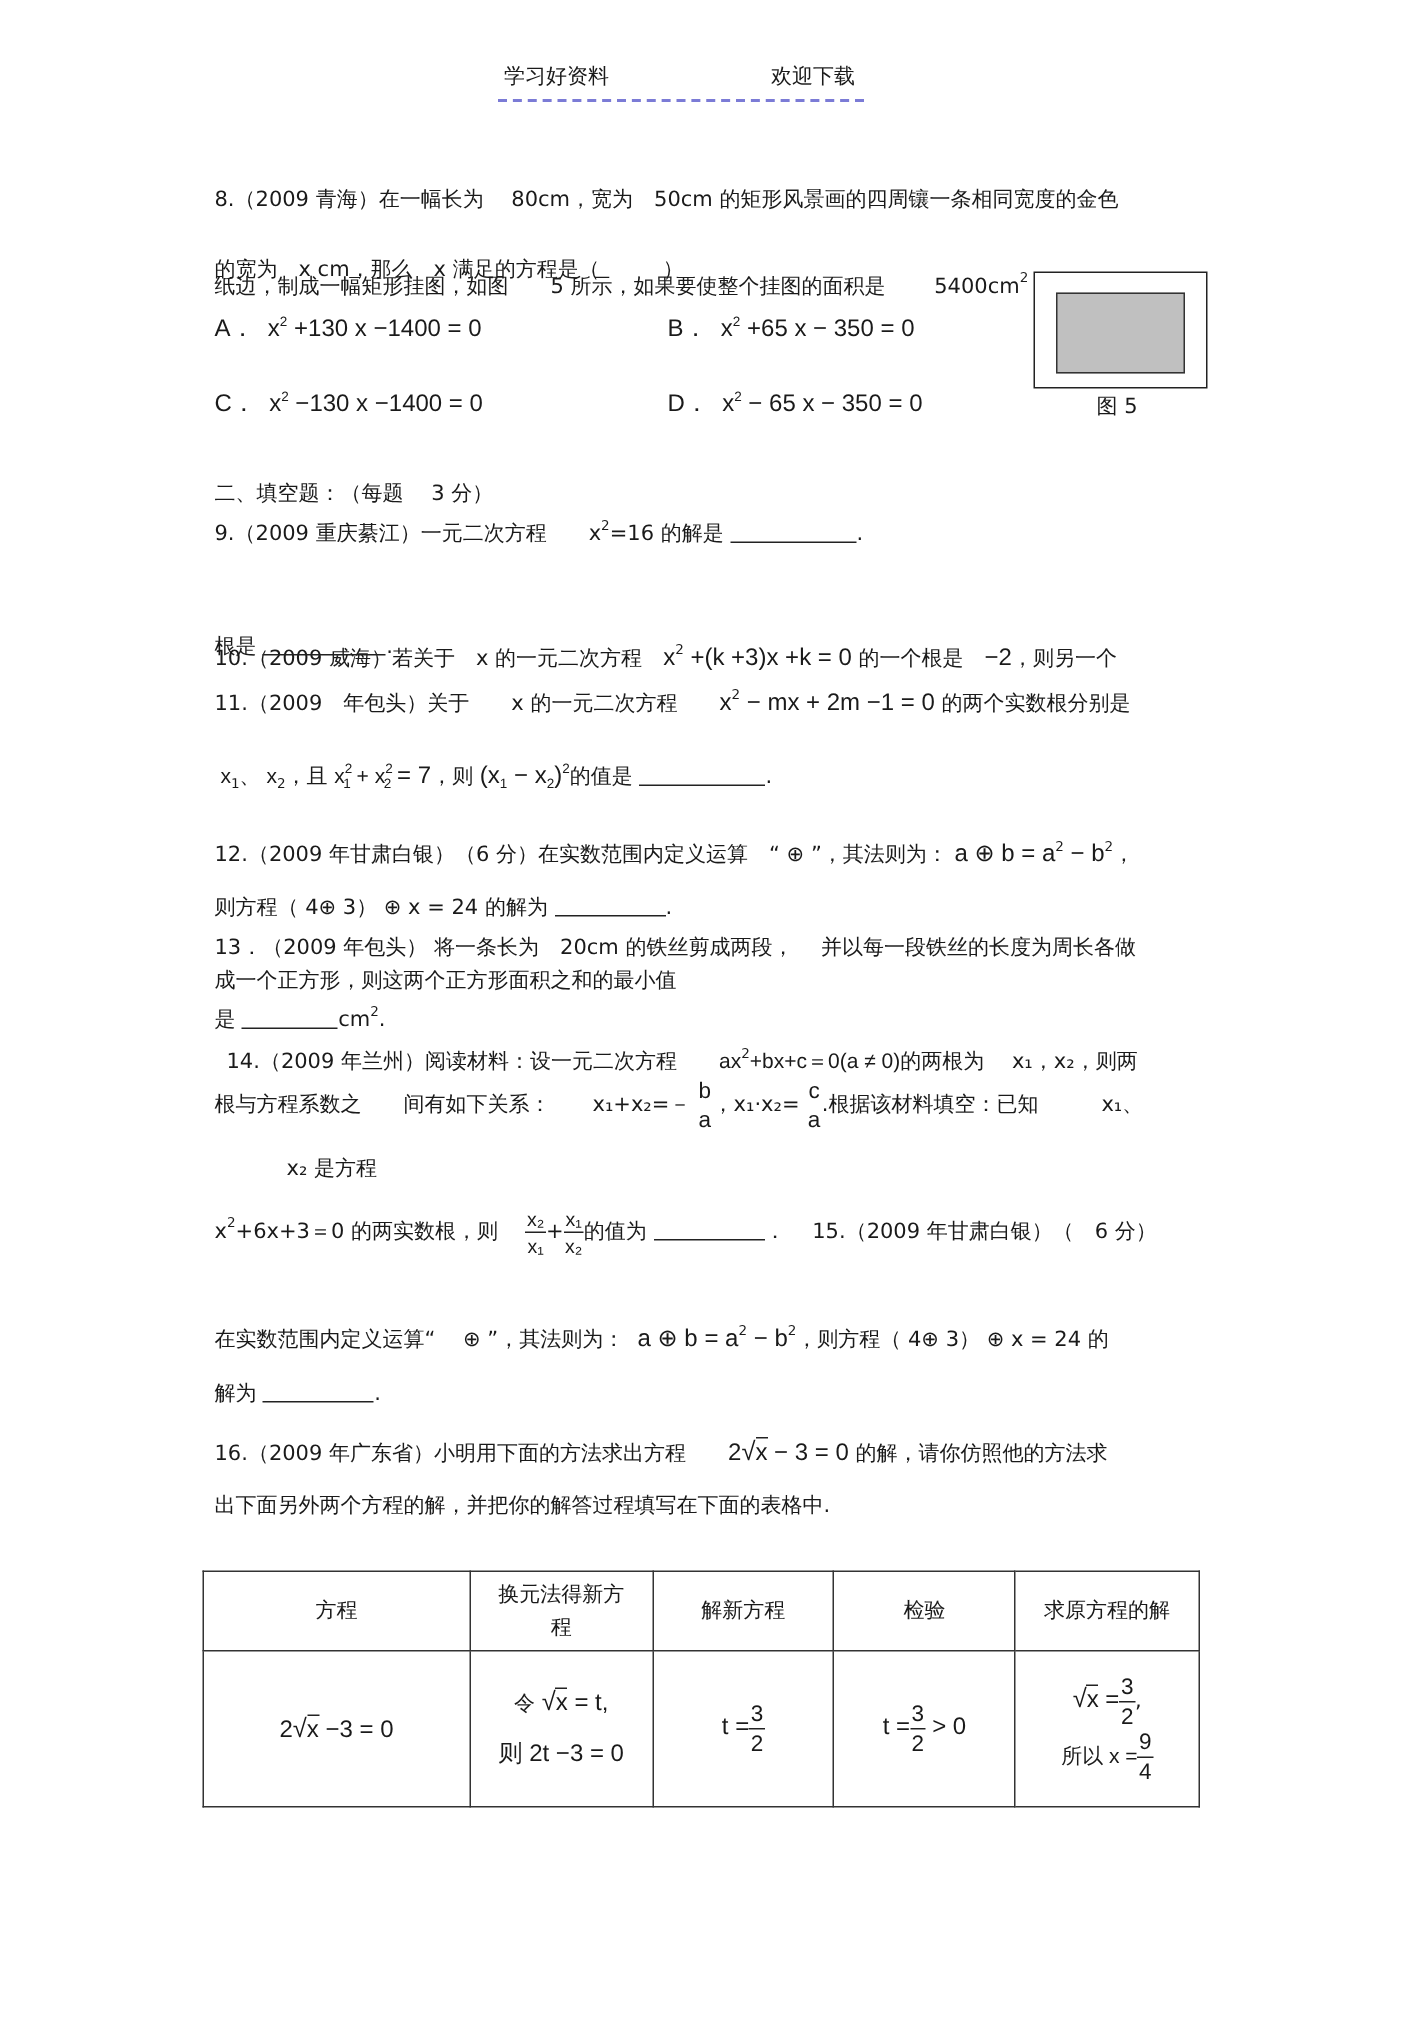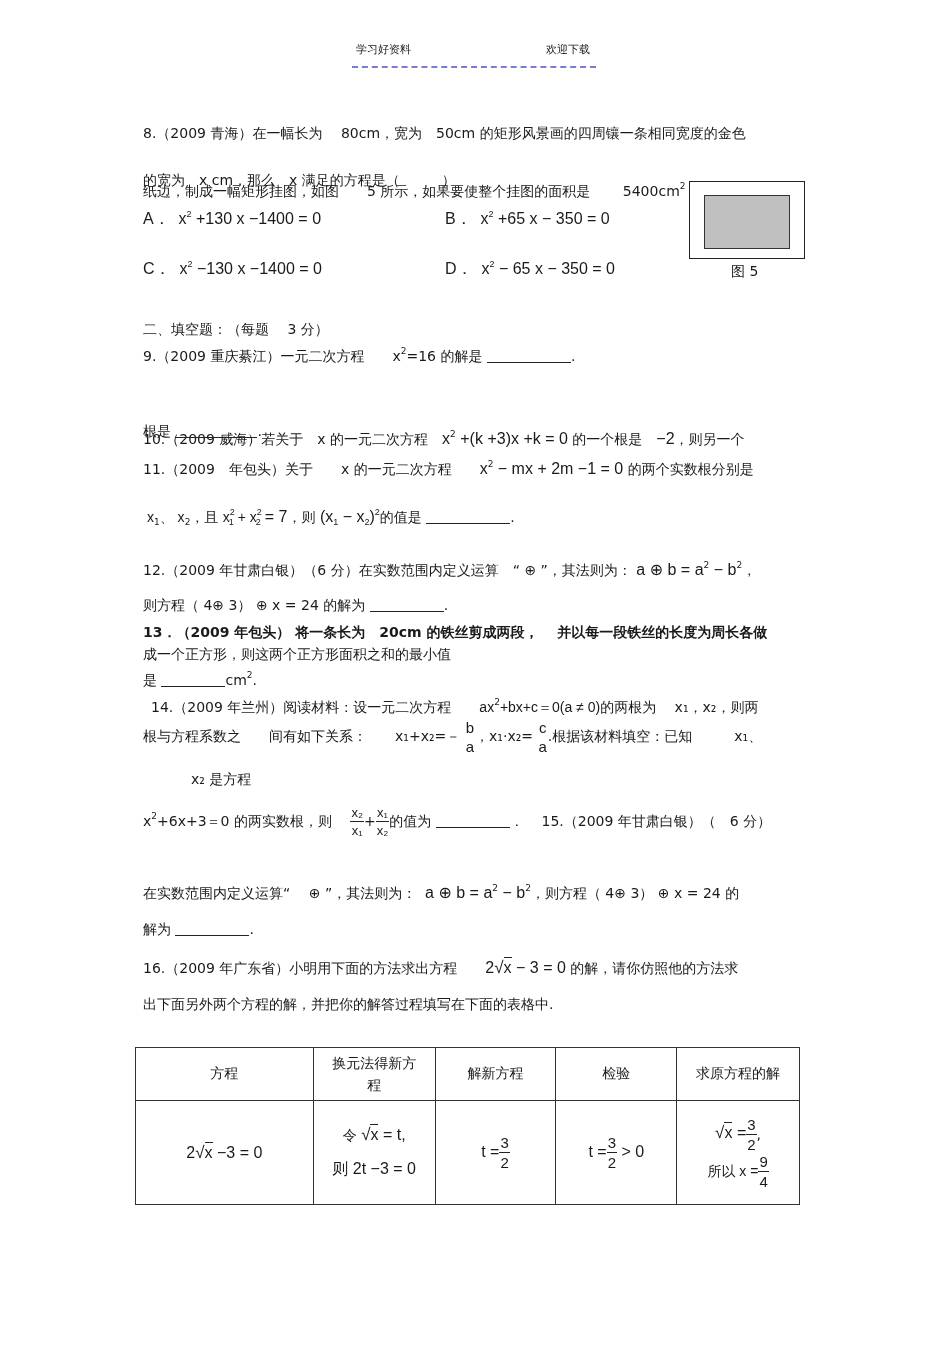--- a/index.html
+++ b/index.html
@@ -5,22 +5,22 @@
   html, body { margin: 0; padding: 0; background: #ffffff; }
   body { width: 950px; height: 1345px; position: relative; overflow: hidden;
          font-family: "DejaVu Sans", "Liberation Sans", sans-serif; color: #1a1a1a; }
   .abs { position: absolute; white-space: nowrap; }
   .t { font-size: 14px; line-height: 18px; }
   .m { font-family: "Liberation Sans", sans-serif; font-size: 16px; }
   .mm { font-family: "Liberation Sans", sans-serif; font-size: 14px; }
   sup { font-size: 9px; vertical-align: 7px; line-height: 0; }
   sub { font-size: 9px; vertical-align: -3px; line-height: 0; }
   .blank { display: inline-block; border-bottom: 1px solid #222; height: 14px; vertical-align: -2px; }
-  .header { position: absolute; left: 352px; top: 42px; width: 244px; height: 24px;
-            border-bottom: 2px dashed #7b7bd6; font-size: 11px; }
+  .header { position: absolute; left: 332px; top: 42px; width: 244px; height: 24px;
+            border-bottom: 2px dashed #7b7bd6; font-size: 14px; }
   .header .l { position: absolute; left: 4px; top: 0; }
   .header .r { position: absolute; right: 6px; top: 0; }
   .frac { display: inline-flex; flex-direction: column; align-items: center; vertical-align: middle;
           font-family: "Liberation Sans", sans-serif; line-height: 1; }
   .frac .n { padding: 0 1px 2px; font-size: 15px; }
   .frac .d { padding: 2px 1px 0; font-size: 15px; }
   .frac.bar .n { border-bottom: 1px solid #222; }
   .frac.sm .n, .frac.sm .d { font-size: 13px; }
   .sqrt { display: inline-block; }
   .sqrt .rad { font-size: 17px; }
@@ -86,21 +86,21 @@
 </div>
 
 <div class="abs t" style="left:143px;top:561px;">
   <span>12.（2009 年甘肃白银）（6 分）在实数范围内定义运算　“ ⊕ ”，其法则为：</span>&nbsp;<span class="m">a ⊕ b = a</span><sup>2</sup><span class="m"> − b</span><sup>2</sup><span>，</span>
 </div>
 <div class="abs t" style="left:143px;top:596px;">
   <span>则方程（ 4⊕ 3）  ⊕  x = 24</span><span> 的解为</span>
   <span class="blank" style="width:74px;"></span><span>.</span>
 </div>
 
-<div class="abs t" style="left:143px;top:623px;font-weight:bold;">13．（2009 年包头） 将一条长为　20cm 的铁丝剪成两段，　 并以每一段铁丝的长度为周长各做</div>
+<div class="abs t" style="left:143px;top:623px;">13．（2009 年包头） 将一条长为　20cm 的铁丝剪成两段，　 并以每一段铁丝的长度为周长各做</div>
 <div class="abs t" style="left:143px;top:645px;">成一个正方形，则这两个正方形面积之和的最小值</div>
 <div class="abs t" style="left:143px;top:671px;">
   <span>是</span>
   <span class="blank" style="width:64px;"></span><span>cm</span><sup>2</sup><span>.</span>
 </div>
 
 <div class="abs t" style="left:151px;top:698px;">
   <span>14.（2009 年兰州）阅读材料：设一元二次方程　　</span><span class="mm">ax</span><sup>2</sup><span class="mm">+bx+c＝0(a ≠ 0)</span><span>的两根为　 x₁，x₂，则两</span>
 </div>
 <div class="abs t" style="left:143px;top:720px;">

